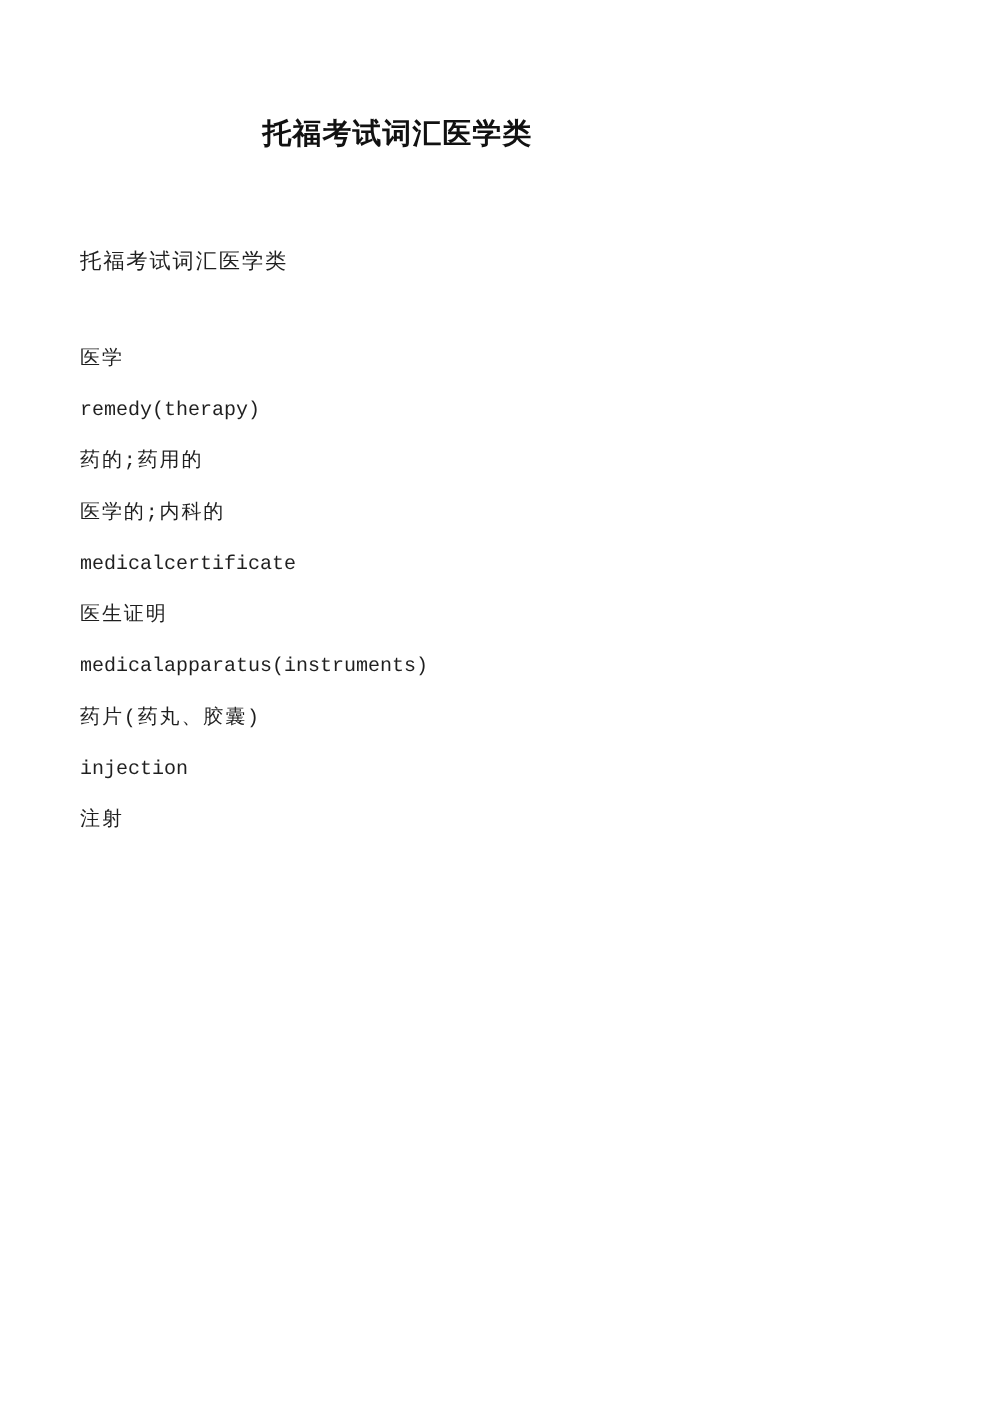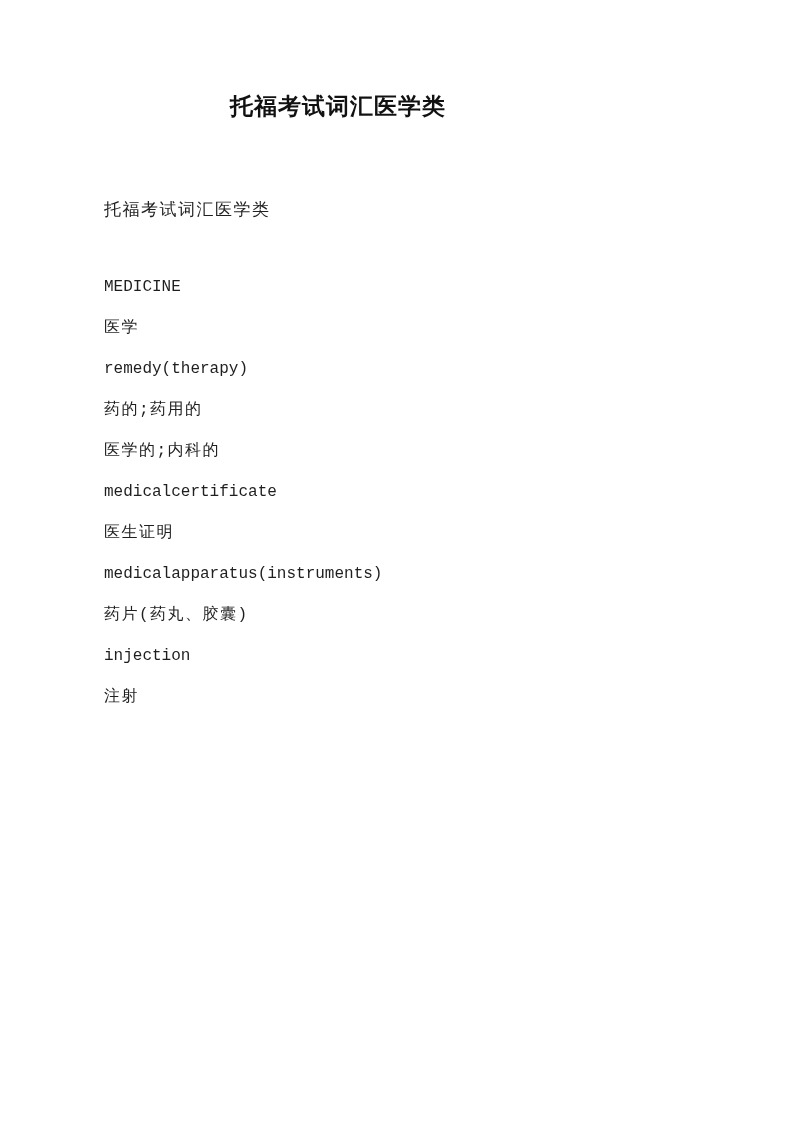--- a/index.html
+++ b/index.html
@@ -7,21 +7,21 @@
     padding: 0;
     background: #ffffff;
   }
   .page {
     position: relative;
     width: 696px;
     height: 1123px;
     background: #ffffff;
     overflow: hidden;
     box-sizing: border-box;
-    padding: 0 124px 0 104px;
+    padding: 0 124px 0 64px;
     font-family: "Liberation Mono", "DejaVu Sans Mono", monospace;
     color: #1f1f1f;
   }
   .doc-title {
     margin: 0;
     padding-top: 92px;
     font-family: "Liberation Serif", "DejaVu Serif", serif;
     font-weight: bold;
     font-size: 23px;
     line-height: 30px;
@@ -58,21 +58,20 @@
 
 <div class="page">
 
   <h1 class="doc-title">托福考试词汇医学类</h1>
 
   <p class="doc-subtitle">托福考试词汇医学类</p>
 
   <div class="list-gap"></div>
 
   <div class="vocab-list" id="vocab-list">
-  <p class="vocab-word">MEDICINE</p>
   <p class="vocab-meaning">医学</p>
 
   <p class="vocab-word">remedy(therapy)</p>
 
   <p class="vocab-meaning">药的;药用的</p>
 
   <p class="vocab-meaning">医学的;内科的</p>
 
   <p class="vocab-word">medicalcertificate</p>
   <p class="vocab-meaning">医生证明</p>

